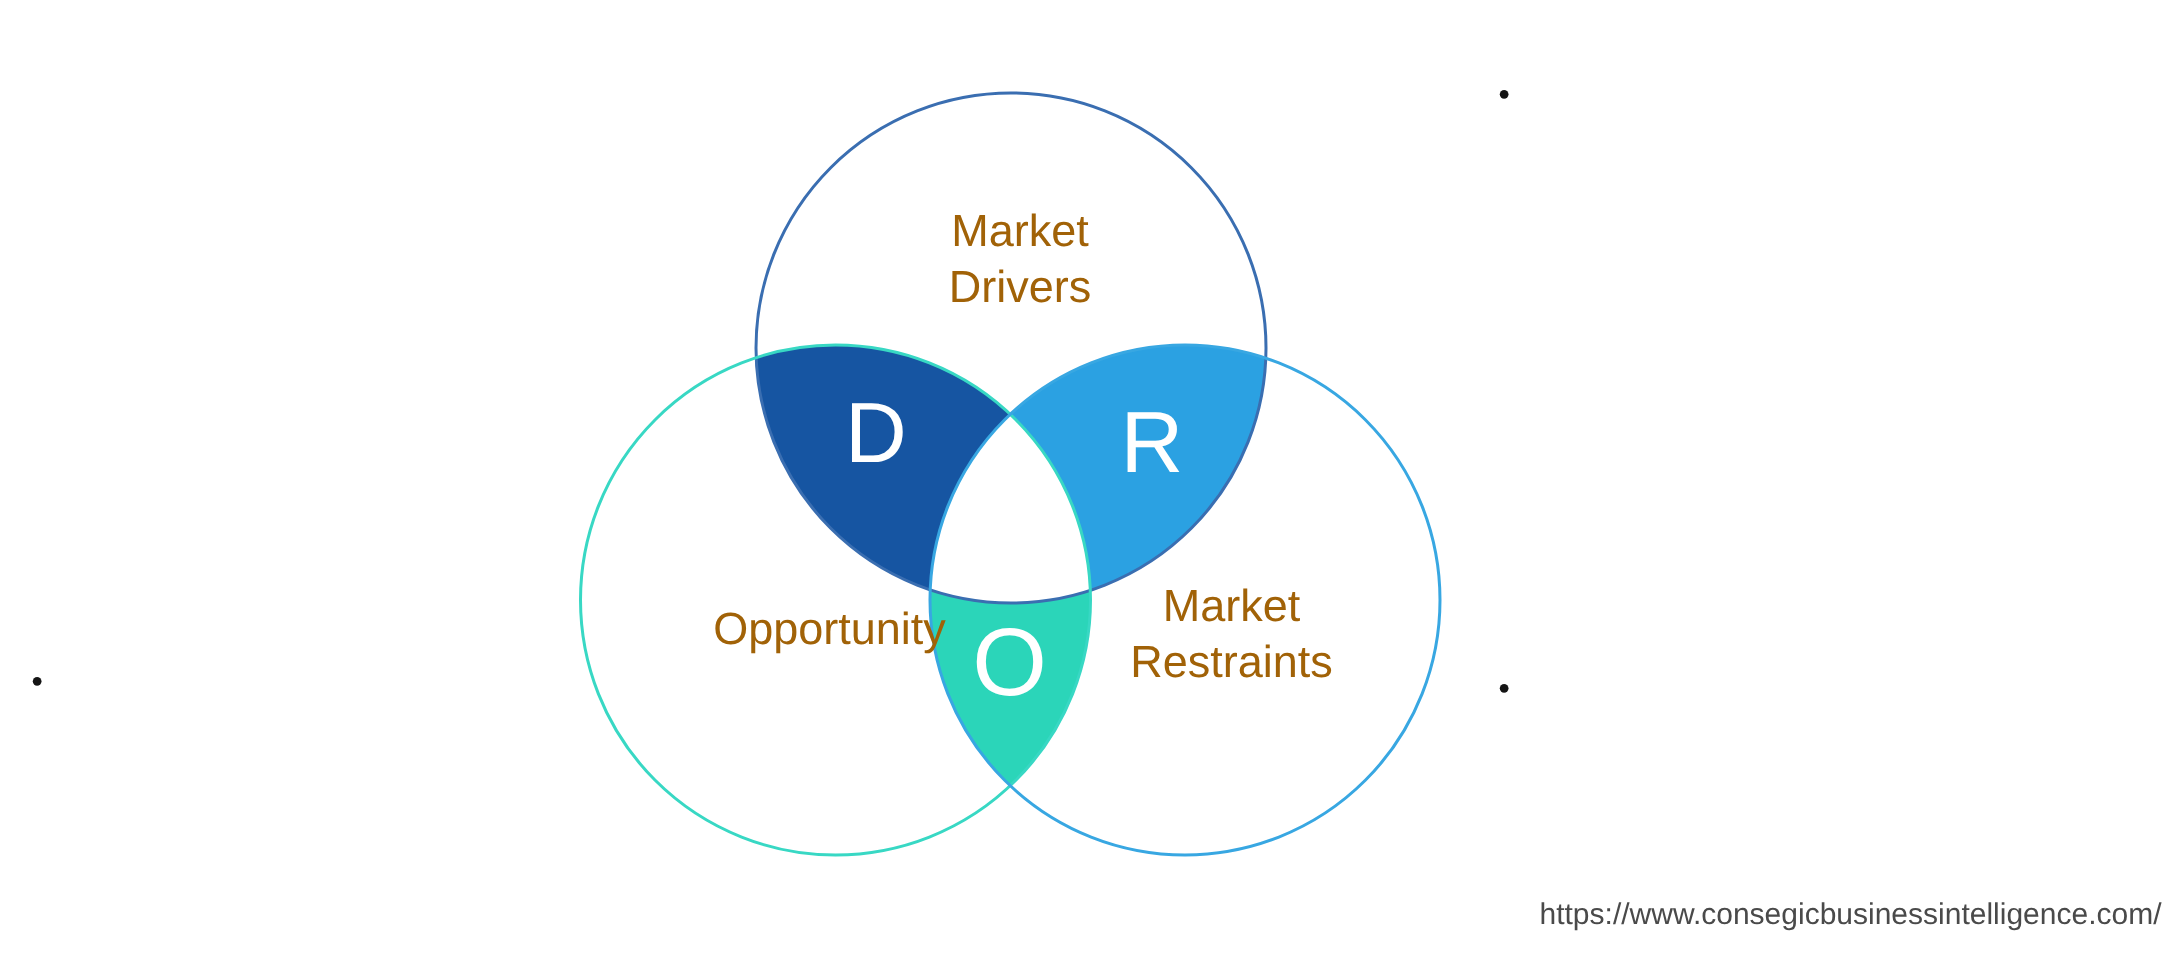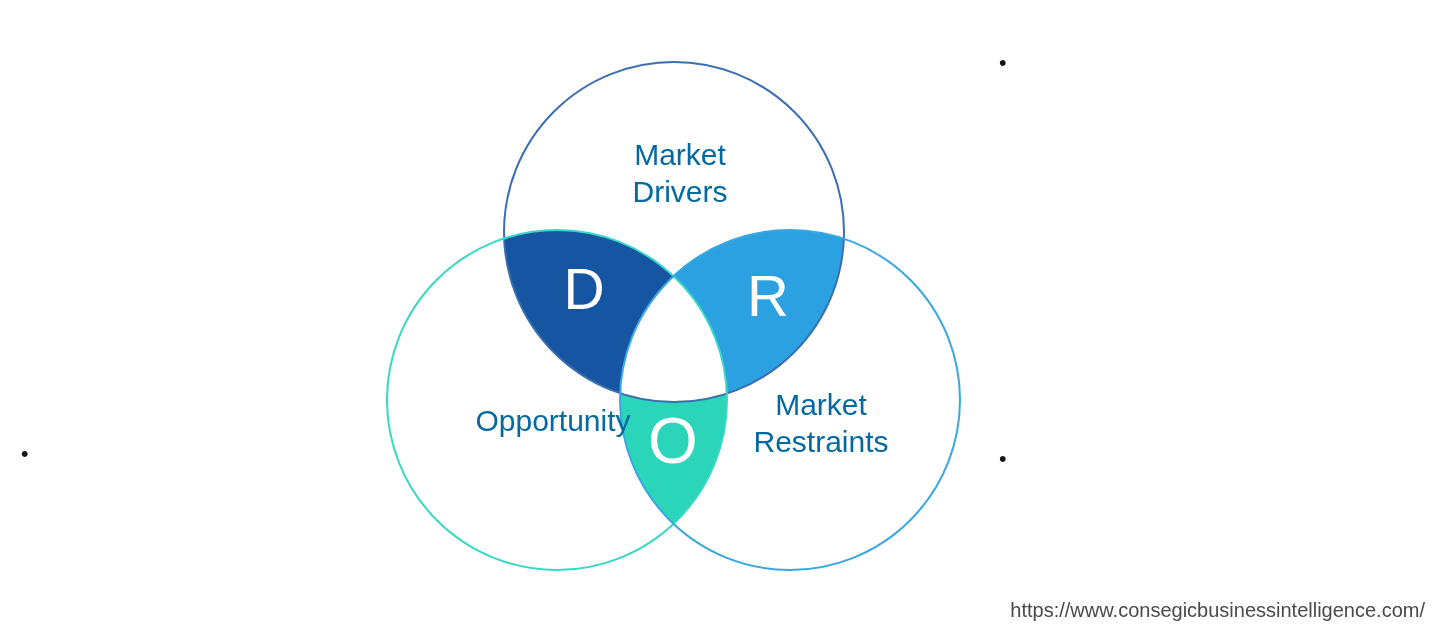--- a/index.html
+++ b/index.html
@@ -14,21 +14,21 @@
   }
   .venn-svg { position: absolute; left: 0; top: 0; }
 
   .venn-label {
     position: absolute;
     transform: translate(-50%, -50%);
     text-align: center;
     white-space: pre-line;
     font-size: 30px;
     line-height: 37px;
-    color: #0369a1;
+    color: #a16207;
     letter-spacing: 0px;
   }
   .lbl-drivers    { left: 680px; top: 173px; }
   .lbl-opportunity{ left: 505px; top: 420px; margin-left: 48px; }
   .lbl-restraints { left: 821px; top: 423px; }
 
   .venn-letter {
     position: absolute;
     transform: translate(-50%, -50%);
     color: #ffffff;
@@ -52,21 +52,21 @@
     font-size: 21.5px;
     line-height: 27px;
   }
   .note .note-text { white-space: pre-line; }
   .note-drivers    { left: 999px; top: 50px;  width: 430px; }
   .note-restraints { left: 999px; top: 446px; width: 445px; }
   .note-opportunity{ left: 21px;  top: 441px; width: 380px; }
 
   .source-url {
     position: absolute;
-    right: 28px;
+    right: 12px;
     top: 598px;
     font-size: 20px;
     line-height: 24px;
     color: #4a4a4a;
     white-space: nowrap;
   }
 </style>
 </head>
 <body>
 

